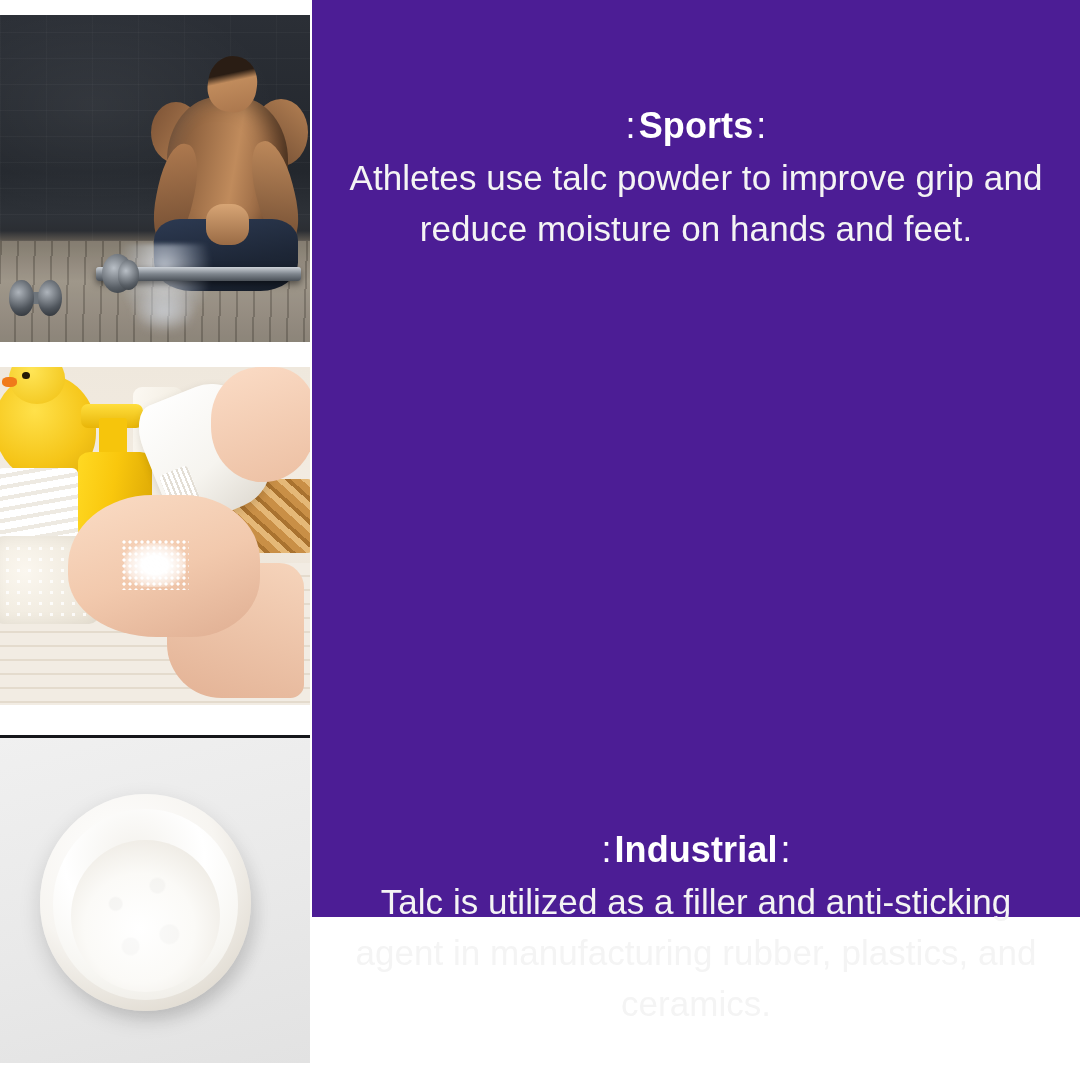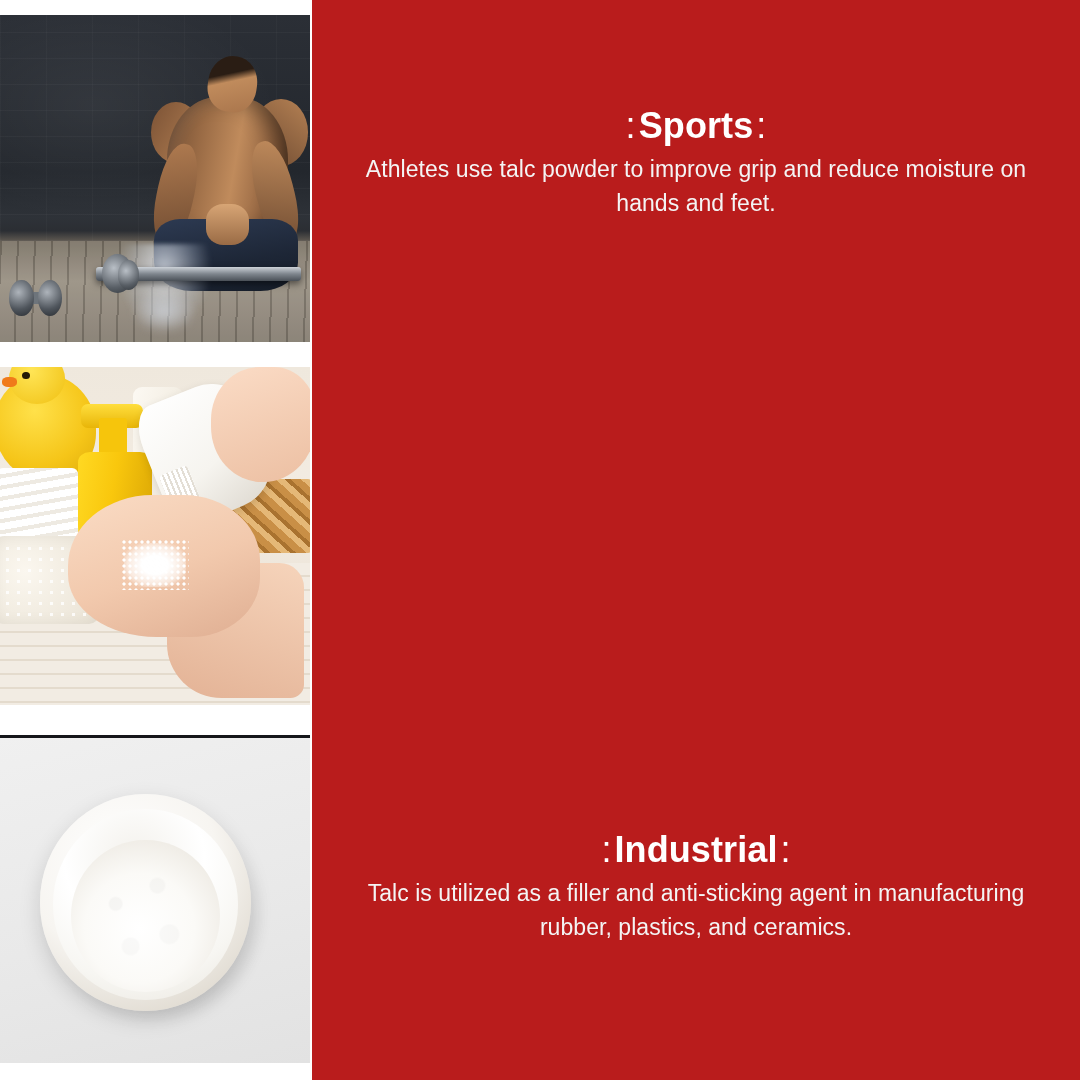--- a/index.html
+++ b/index.html
@@ -144,22 +144,22 @@
   .powder-tex{position:absolute;inset:0;border-radius:50%;opacity:.55;
      background:
        radial-gradient(circle at 30% 42%, rgba(0,0,0,.05) 0 6px, rgba(0,0,0,0) 8px),
        radial-gradient(circle at 58% 30%, rgba(0,0,0,.045) 0 7px, rgba(0,0,0,0) 9px),
        radial-gradient(circle at 66% 62%, rgba(0,0,0,.04) 0 9px, rgba(0,0,0,0) 11px),
        radial-gradient(circle at 40% 70%, rgba(0,0,0,.04) 0 8px, rgba(0,0,0,0) 10px);}
 
   
   .content-panel{
     position:absolute;left:312px;top:0;
-    width:768px;height:1080px;
-    background:#b91c1c;
+    width:768px;height:917px;
+    background:#4c1d95;
   }
   .section{
     position:absolute;left:0;width:768px;
     box-sizing:border-box;
     padding:0 22px;
     text-align:center;
     color:#ffffff;
   }
   .section-1{top:104px;}
   .section-2{top:442px;}
@@ -168,21 +168,21 @@
     margin:0 0 6px 0;
     font-size:36px;
     font-weight:700;
     letter-spacing:.1px;
     line-height:1.2;
     color:#ffffff;
   }
   .section-heading .colon{font-weight:400;padding:0 3px;}
   .section-body{
     margin:0;
-    font-size:23px;
+    font-size:35px;
     font-weight:400;
     line-height:1.45;
     color:#f4f4f4;
     letter-spacing:.05px;
   }
 </style>
 </head>
 <body>
 
 <div class="infographic">

